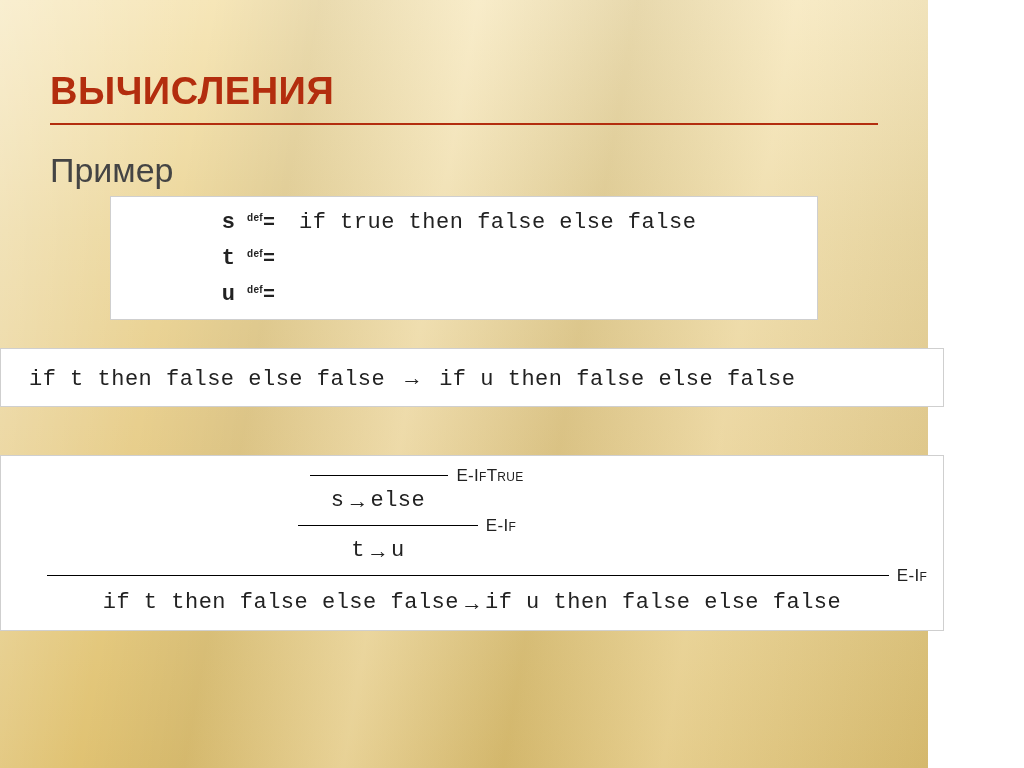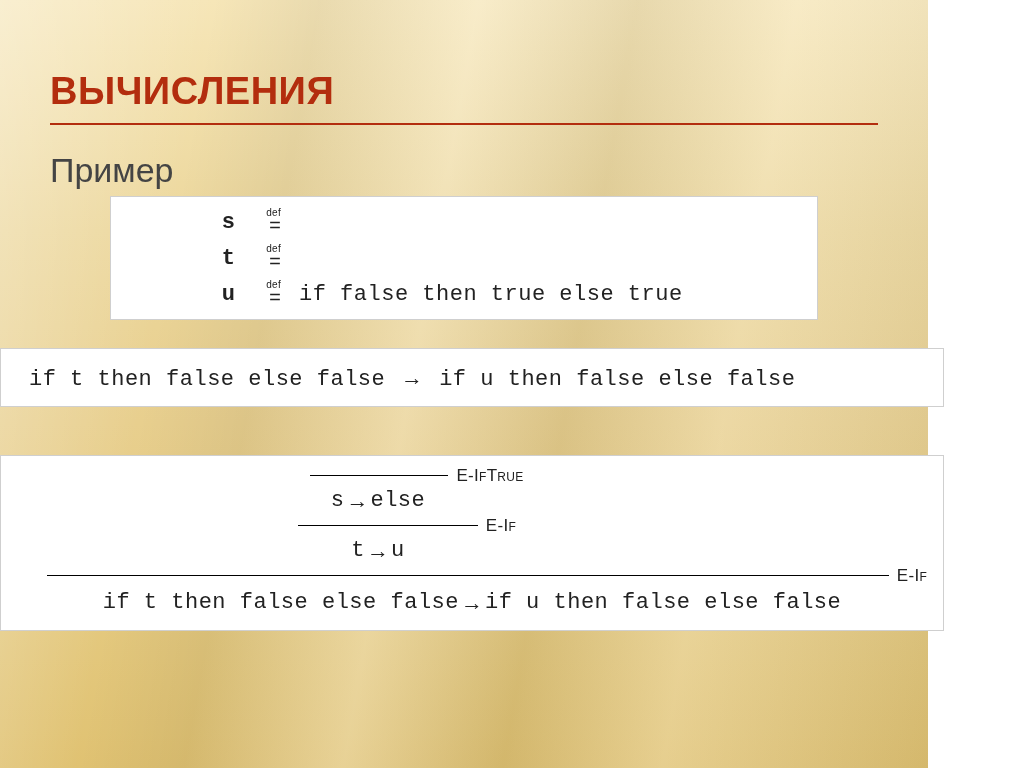--- a/index.html
+++ b/index.html
@@ -81,24 +81,24 @@
   }
   .def-var {
     width: 36px;
     text-align: right;
     padding-right: 12px;
     font-weight: bold;
     margin-left: 88px;
   }
   .defeq {
     display: inline-flex;
-    flex-direction: column;
-    align-items: flex-end;
+    align-items: flex-start;
     line-height: 1;
     width: 34px;
+    font-weight: bold;
   }
   .defeq .deftop {
     font-family: Arial, sans-serif;
     font-size: 10px;
     letter-spacing: 0.3px;
     margin-bottom: -1px;
   }
   .defeq .defeq-sign {
     font-size: 20px;
   }
@@ -164,35 +164,35 @@
   <div class="hr"></div>
   <div class="subtitle">Пример</div>
 
   <div class="panel panel-defs">
     <div class="def-row">
       <span class="def-var">s</span>
       <span class="defeq">
         <span class="deftop">def</span>
         <span class="defeq-sign">=</span>
       </span>
+      <span class="def-body">if true then false else false</span>
     </div>
     <div class="def-row">
       <span class="def-var">t</span>
       <span class="defeq">
         <span class="deftop">def</span>
         <span class="defeq-sign">=</span>
       </span>
     </div>
     <div class="def-row">
       <span class="def-var">u</span>
       <span class="defeq">
         <span class="deftop">def</span>
         <span class="defeq-sign">=</span>
       </span>
-      <span class="def-body">if false then true else true</span>
     </div>
   </div>
 
   <div class="panel panel-step">
     <div class="step-line">
       <span class="mono">if t then false else false</span>
       <span class="arrow">→</span>
       <span class="mono">if u then false else false</span>
     </div>
   </div>

